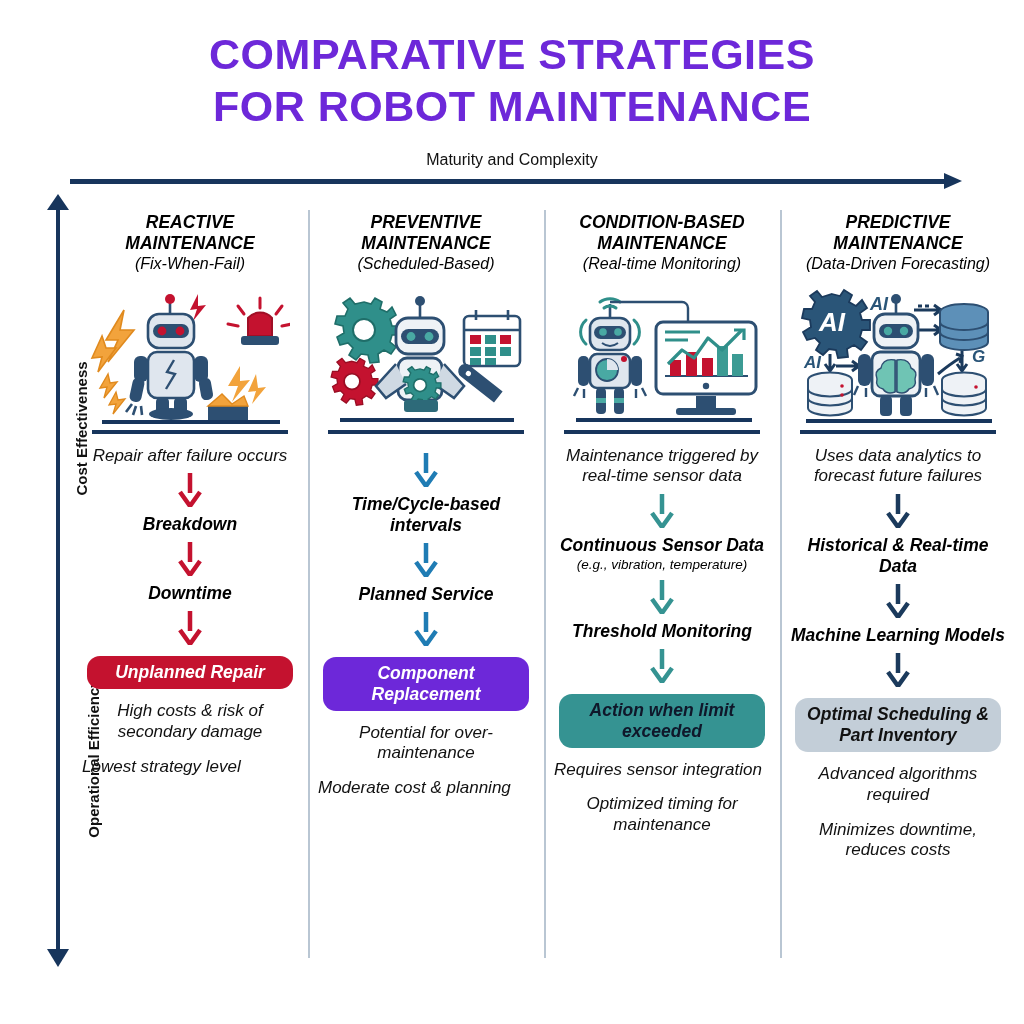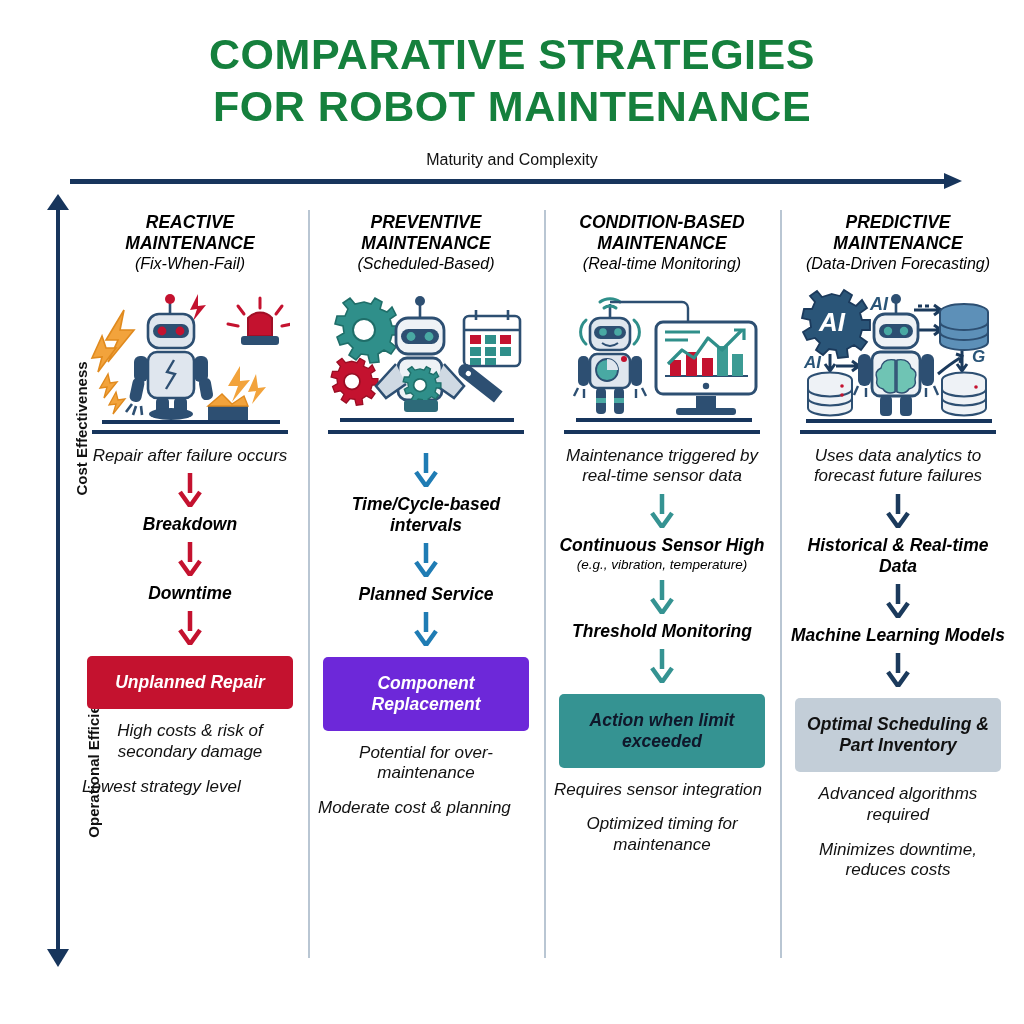--- a/index.html
+++ b/index.html
@@ -13,21 +13,21 @@
   }
 
   
   .title-block {
     padding-top: 28px;
     text-align: center;
   }
   .title-line {
     font-size: 43px;
     font-weight: bold;
-    color: #15803d;
+    color: #6d28d9;
     letter-spacing: 0.5px;
     line-height: 1.22;
     text-transform: uppercase;
   }
 
   
   .top-axis {
     margin-top: 18px;
     text-align: center;
     position: relative;
@@ -194,22 +194,22 @@
   .arrow {
     margin: 7px 0;
     width: 26px;
     height: 34px;
   }
 
   
   .result {
     width: 100%;
     max-width: 206px;
-    border-radius: 5px;
-    padding: 16px 6px;
+    border-radius: 13px;
+    padding: 6px 6px;
     text-align: center;
     font-size: 17.5px;
     font-weight: bold;
     line-height: 1.2;
     margin-top: 4px;
   }
 
   .outcomes {
     margin-top: 12px;
     display: flex;
@@ -476,21 +476,21 @@
       </svg>
     </div>
     <div class="rule"></div>
 
     <div class="flow-desc">Maintenance triggered by real-time sensor data</div>
 
     <svg class="arrow" viewBox="0 0 26 34">
       <path d="M13 0 v20 M3 19 L13 33 L23 19" fill="none" stroke="#359392" stroke-width="4.5"></path>
     </svg>
     <div class="flow-step">
-      <span>Continuous Sensor High</span>
+      <span>Continuous Sensor Data</span>
       <span class="flow-step-note">(e.g., vibration, temperature)</span>
     </div>
 
     <svg class="arrow" viewBox="0 0 26 34">
       <path d="M13 0 v20 M3 19 L13 33 L23 19" fill="none" stroke="#359392" stroke-width="4.5"></path>
     </svg>
     <div class="flow-step">Threshold Monitoring</div>
 
     <svg class="arrow" viewBox="0 0 26 34">
       <path d="M13 0 v20 M3 19 L13 33 L23 19" fill="none" stroke="#359392" stroke-width="4.5"></path>

